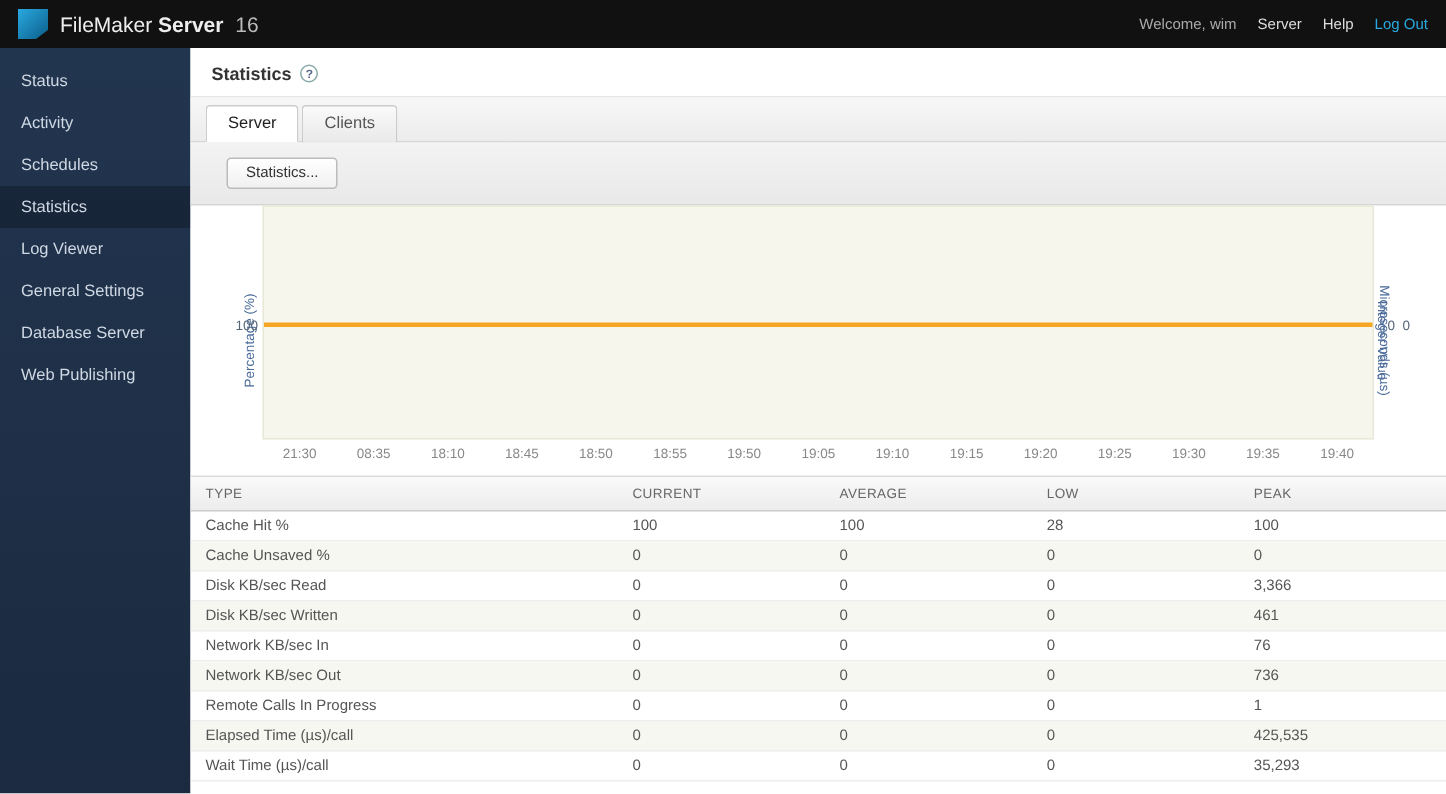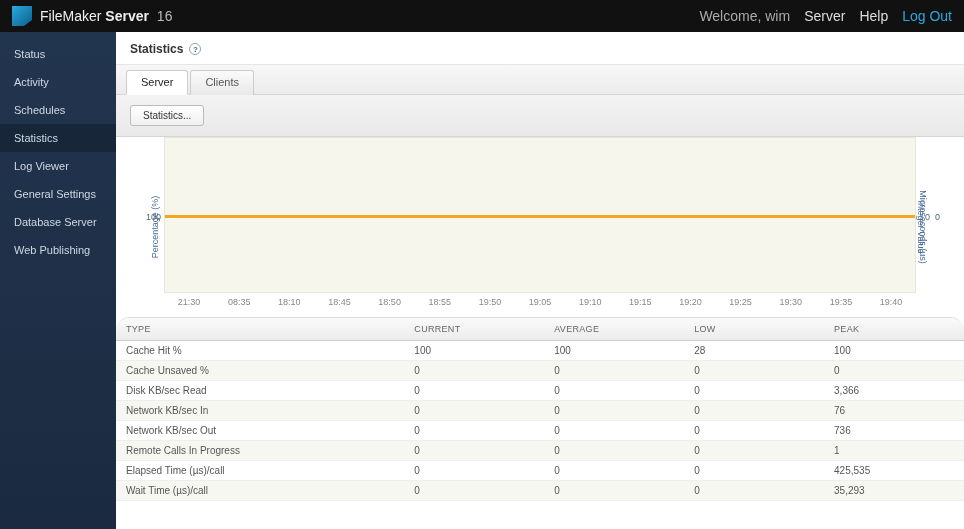--- a/index.html
+++ b/index.html
@@ -4,55 +4,55 @@
 <style>
   * { box-sizing: border-box; margin: 0; padding: 0; }
   html, body { width: 964px; height: 529px; font-family: Arial, Helvetica, sans-serif; font-size: 11px; color: #333; background: #fff; }
   .topbar { height: 32px; background: #111; display: flex; align-items: center; padding: 0 12px; color: #ccc; }
   .brand { display: flex; align-items: center; gap: 8px; }
   .brand-icon { width: 20px; height: 20px; background: linear-gradient(135deg,#2aa9e0,#0b5e8a); clip-path: polygon(0 0,100% 0,100% 70%,60% 100%,0 100%); }
   .brand-text { font-size: 14px; color: #eee; }
   .brand-text .light { font-weight: 300; }
   .brand-text .heavy { font-weight: 600; }
   .brand-version { font-size: 14px; color: #bbb; margin-left: 4px; }
-  .top-right { margin-left: auto; display: flex; align-items: center; gap: 14px; font-size: 14px; }
+  .top-right { margin-left: auto; display: flex; align-items: center; gap: 14px; font-size: 10px; }
   .top-right .welcome { color: #aaa; }
   .top-right a { color: #ddd; text-decoration: none; cursor: pointer; }
   .top-right .logout { color: #2aa9e0; }
 
   .body { display: flex; height: calc(529px - 32px); }
-  .sidebar { width: 116px; background: linear-gradient(#22354f,#1b2a40); color: #cfd8e3; padding-top: 8px; }
+  .sidebar { width: 127px; background: linear-gradient(#22354f,#1b2a40); color: #cfd8e3; padding-top: 8px; }
   .sidebar .item { padding: 8px 14px; font-size: 11px; cursor: pointer; }
   .sidebar .item.active { background: rgba(0,0,0,0.25); }
 
   .main { flex: 1; background: #fff; overflow: hidden; display: flex; flex-direction: column; }
   .page-head { padding: 10px 14px 8px; font-weight: bold; font-size: 12px; display: flex; align-items: center; gap: 6px; border-bottom: 1px solid #e5e5e5; }
   .help-icon { width: 12px; height: 12px; border: 1px solid #8aa; border-radius: 50%; font-size: 8px; color: #568; display: inline-flex; align-items: center; justify-content: center; cursor: pointer; }
 
   .tabstrip { background: linear-gradient(#f7f7f7,#ececec); border-bottom: 1px solid #d5d5d5; padding: 4px 10px 0; display: flex; gap: 2px; }
   .tab { padding: 5px 14px 6px; font-size: 11px; border: 1px solid #ccc; border-bottom: none; border-radius: 3px 3px 0 0; background: linear-gradient(#fafafa,#e9e9e9); color: #555; cursor: pointer; position: relative; top: 1px; }
   .tab.active { background: #fff; border-bottom: 1px solid #fff; color: #222; }
 
-  .toolbar-bg { background: linear-gradient(#f3f3f3,#e9e9e9); border-bottom: 1px solid #d5d5d5; padding: 10px 14px; text-decoration: underline; }
+  .toolbar-bg { background: linear-gradient(#f3f3f3,#e9e9e9); border-bottom: 1px solid #d5d5d5; padding: 10px 24px; text-decoration: underline; }
   .btn { display: inline-block; padding: 4px 12px; font-size: 10px; border: 1px solid #bbb; border-radius: 3px; background: linear-gradient(#fff,#f0f0f0); cursor: pointer; color:#333; }
 
   .chart-wrap { position: relative; height: 180px; margin: 0 14px; }
   .yaxis-left, .yaxis-right { position: absolute; top: 0; bottom: 24px; width: 18px; font-size: 9px; color: #567; }
   .yaxis-left { left: 6px; }
   .yaxis-right { right: 6px; text-align: left; }
   .vlabel { position: absolute; top: 50%; transform-origin: center; font-size: 9px; color: #4a6a9a; white-space: nowrap; }
   .vlabel.left { left: -6px; transform: translateY(-50%) rotate(-90deg); }
   .vlabel.right1 { right: 2px; transform: translateY(-50%) rotate(90deg); }
   .vlabel.right2 { right: -10px; transform: translateY(-50%) rotate(90deg); }
   .plot { position: absolute; left: 34px; right: 34px; top: 0; bottom: 24px; background: #f6f6ec; border: 1px solid #e8e8d8; }
   .plot .line { position: absolute; left: 0; right: 0; top: 50%; height: 3px; background: #f5a623; }
   .xaxis { position: absolute; left: 34px; right: 34px; bottom: 0; height: 20px; display: flex; justify-content: space-between; font-size: 9px; color: #888; }
   .xaxis span { flex: 1; text-align: center; }
 
-  .table-wrap { flex: 1; overflow-y: auto; border-top: 1px solid #ddd; border-radius: 14px; }
+  .table-wrap { flex: 1; overflow-y: auto; border-top: 1px solid #ddd; }
   table { width: 100%; border-collapse: collapse; font-size: 10px; }
   thead th { text-align: left; padding: 6px 10px; background: linear-gradient(#fafafa,#ececec); border-bottom: 1px solid #ccc; font-weight: normal; color: #666; text-transform: uppercase; font-size: 9px; letter-spacing: 0.3px; }
   tbody td { padding: 4px 10px; border-bottom: 1px solid #eee; color: #555; }
   tbody tr:nth-child(even) td { background: #f7f7f2; }
   th.col-type, td.col-type { width: 34%; }
   th.col-cur, td.col-cur,
   th.col-avg, td.col-avg,
   th.col-low, td.col-low,
   th.col-peak, td.col-peak { width: 16.5%; }
 </style>
@@ -163,20 +163,27 @@
               <td class="col-peak">0</td>
             </tr>
             <tr>
               <td class="col-type">Disk KB/sec Read</td>
               <td class="col-cur">0</td>
               <td class="col-avg">0</td>
               <td class="col-low">0</td>
               <td class="col-peak">3,366</td>
             </tr>
             <tr>
+              <td class="col-type">Disk KB/sec Written</td>
+              <td class="col-cur">0</td>
+              <td class="col-avg">0</td>
+              <td class="col-low">0</td>
+              <td class="col-peak">461</td>
+            </tr>
+            <tr>
               <td class="col-type">Network KB/sec In</td>
               <td class="col-cur">0</td>
               <td class="col-avg">0</td>
               <td class="col-low">0</td>
               <td class="col-peak">76</td>
             </tr>
             <tr>
               <td class="col-type">Network KB/sec Out</td>
               <td class="col-cur">0</td>
               <td class="col-avg">0</td>

